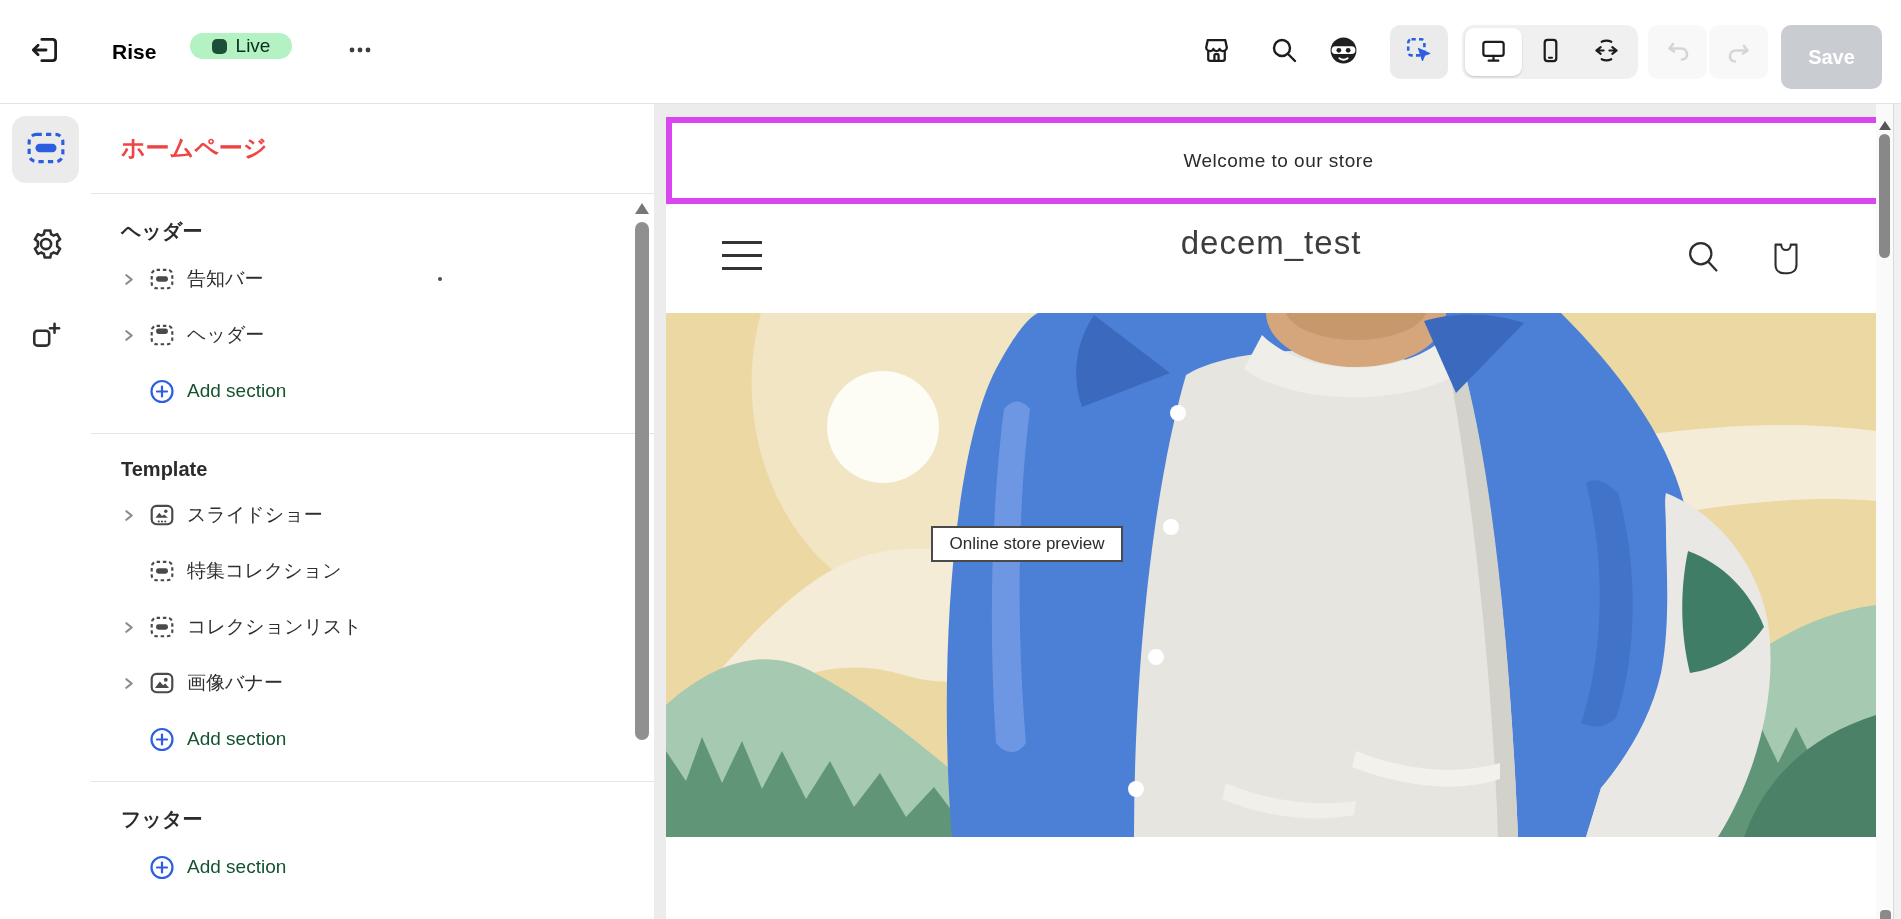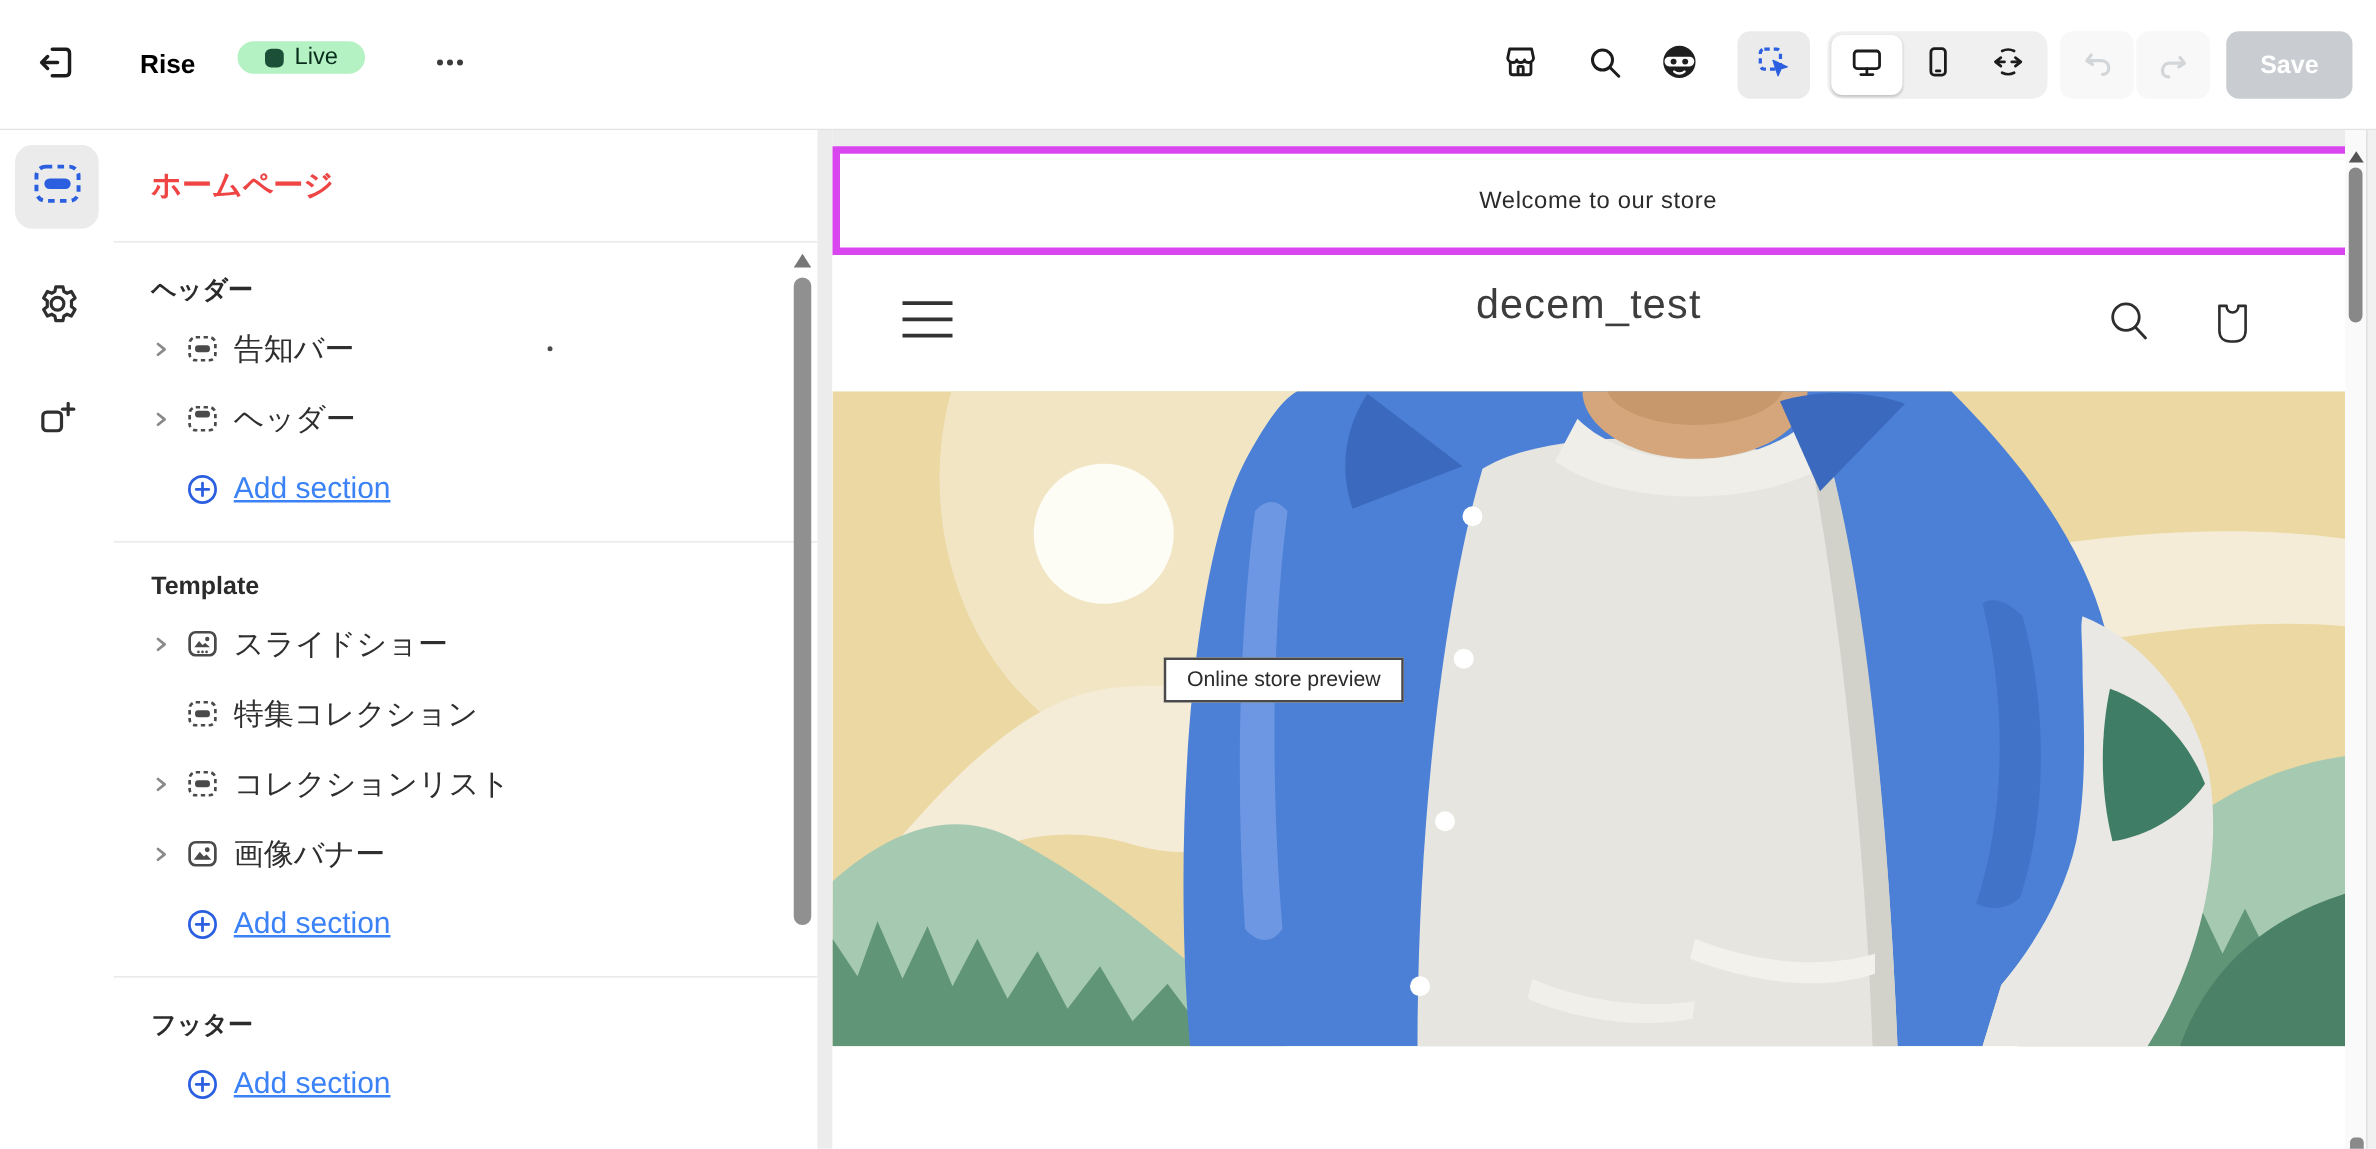--- a/index.html
+++ b/index.html
@@ -18,41 +18,41 @@
   .live-text { font-size:19px; font-weight:500; color:#0a2e1d; }
   .seg-wrap { left:1462px; top:25px; width:176px; height:54px; background:#f0f0f1;
     border-radius:12px; display:flex; align-items:center; padding:3px; }
   .seg { flex:1; height:48px; display:flex; align-items:center; justify-content:center;
     border-radius:9px; cursor:pointer; }
   .seg.sel { background:#fff; box-shadow:0 1px 2px rgba(0,0,0,.18); }
   .inspector-btn { left:1390px; top:25px; width:58px; height:54px; background:#ebebeb; border-radius:10px; }
   .undo-wrap { left:1648px; top:25px; display:flex; gap:2px; }
   .u-btn { width:59px; height:54px; background:#f8f8f8; border-radius:10px;
     display:flex; align-items:center; justify-content:center; cursor:pointer; }
-  .save-btn { left:1781px; top:25px; width:101px; height:54px; border-radius:10px;
+  .save-btn { left:1781px; top:25px; width:101px; height:64px; border-radius:10px;
     background:#c9cdd1; color:#fff; font-size:20px; font-weight:600; border:none; cursor:pointer; }
 
   
   .rail { position:absolute; left:0; top:104px; width:91px; height:815px; background:#fff; }
   .rail-btn { position:absolute; left:12px; width:67px; height:67px; border-radius:14px;
     display:flex; align-items:center; justify-content:center; cursor:pointer; }
   .rail-btn.active { background:#ebebeb; }
 
   
   .panel { position:absolute; left:91px; top:104px; width:563px; height:815px; background:#fff; }
   .panel-title { padding:28px 0 0 30px; font-size:24px; font-weight:700; color:#ef4444; height:89px; }
   .divider { height:1px; background:#e5e5e5; width:563px; }
   .group { padding:8px 0 14px 0; }
   .group-heading { padding:16px 30px 6px 30px; font-size:20px; font-weight:700; color:#2b2b2b; }
   .srow { height:56px; display:flex; align-items:center; padding-left:30px; cursor:pointer; }
   .srow .chev { width:22px; display:flex; align-items:center; }
   .srow .spacer { width:22px; }
   .srow .row-icon { width:26px; margin:0 12px 0 6px; display:flex; align-items:center; justify-content:center; }
-  .srow .row-label { font-size:24px; color:#2f2f2f; }
-  .srow.add .row-label { color:#3b82f6;text-decoration:underline; }
+  .srow .row-label { font-size:19px; color:#2f2f2f; }
+  .srow.add .row-label { color:#14532d; }
 
   .side-scroll-arrow { position:absolute; left:635px; top:203px; width:0; height:0;
     border-left:7px solid transparent; border-right:7px solid transparent;
     border-bottom:11px solid #777; cursor:pointer; }
   .side-scroll-thumb { position:absolute; left:635px; top:222px; width:14px; height:518px;
     background:#909090; border-radius:7px; cursor:pointer; }
 
   .panel-gap { position:absolute; left:654px; top:104px; width:12px; height:815px; background:#ececec; }
 
   

